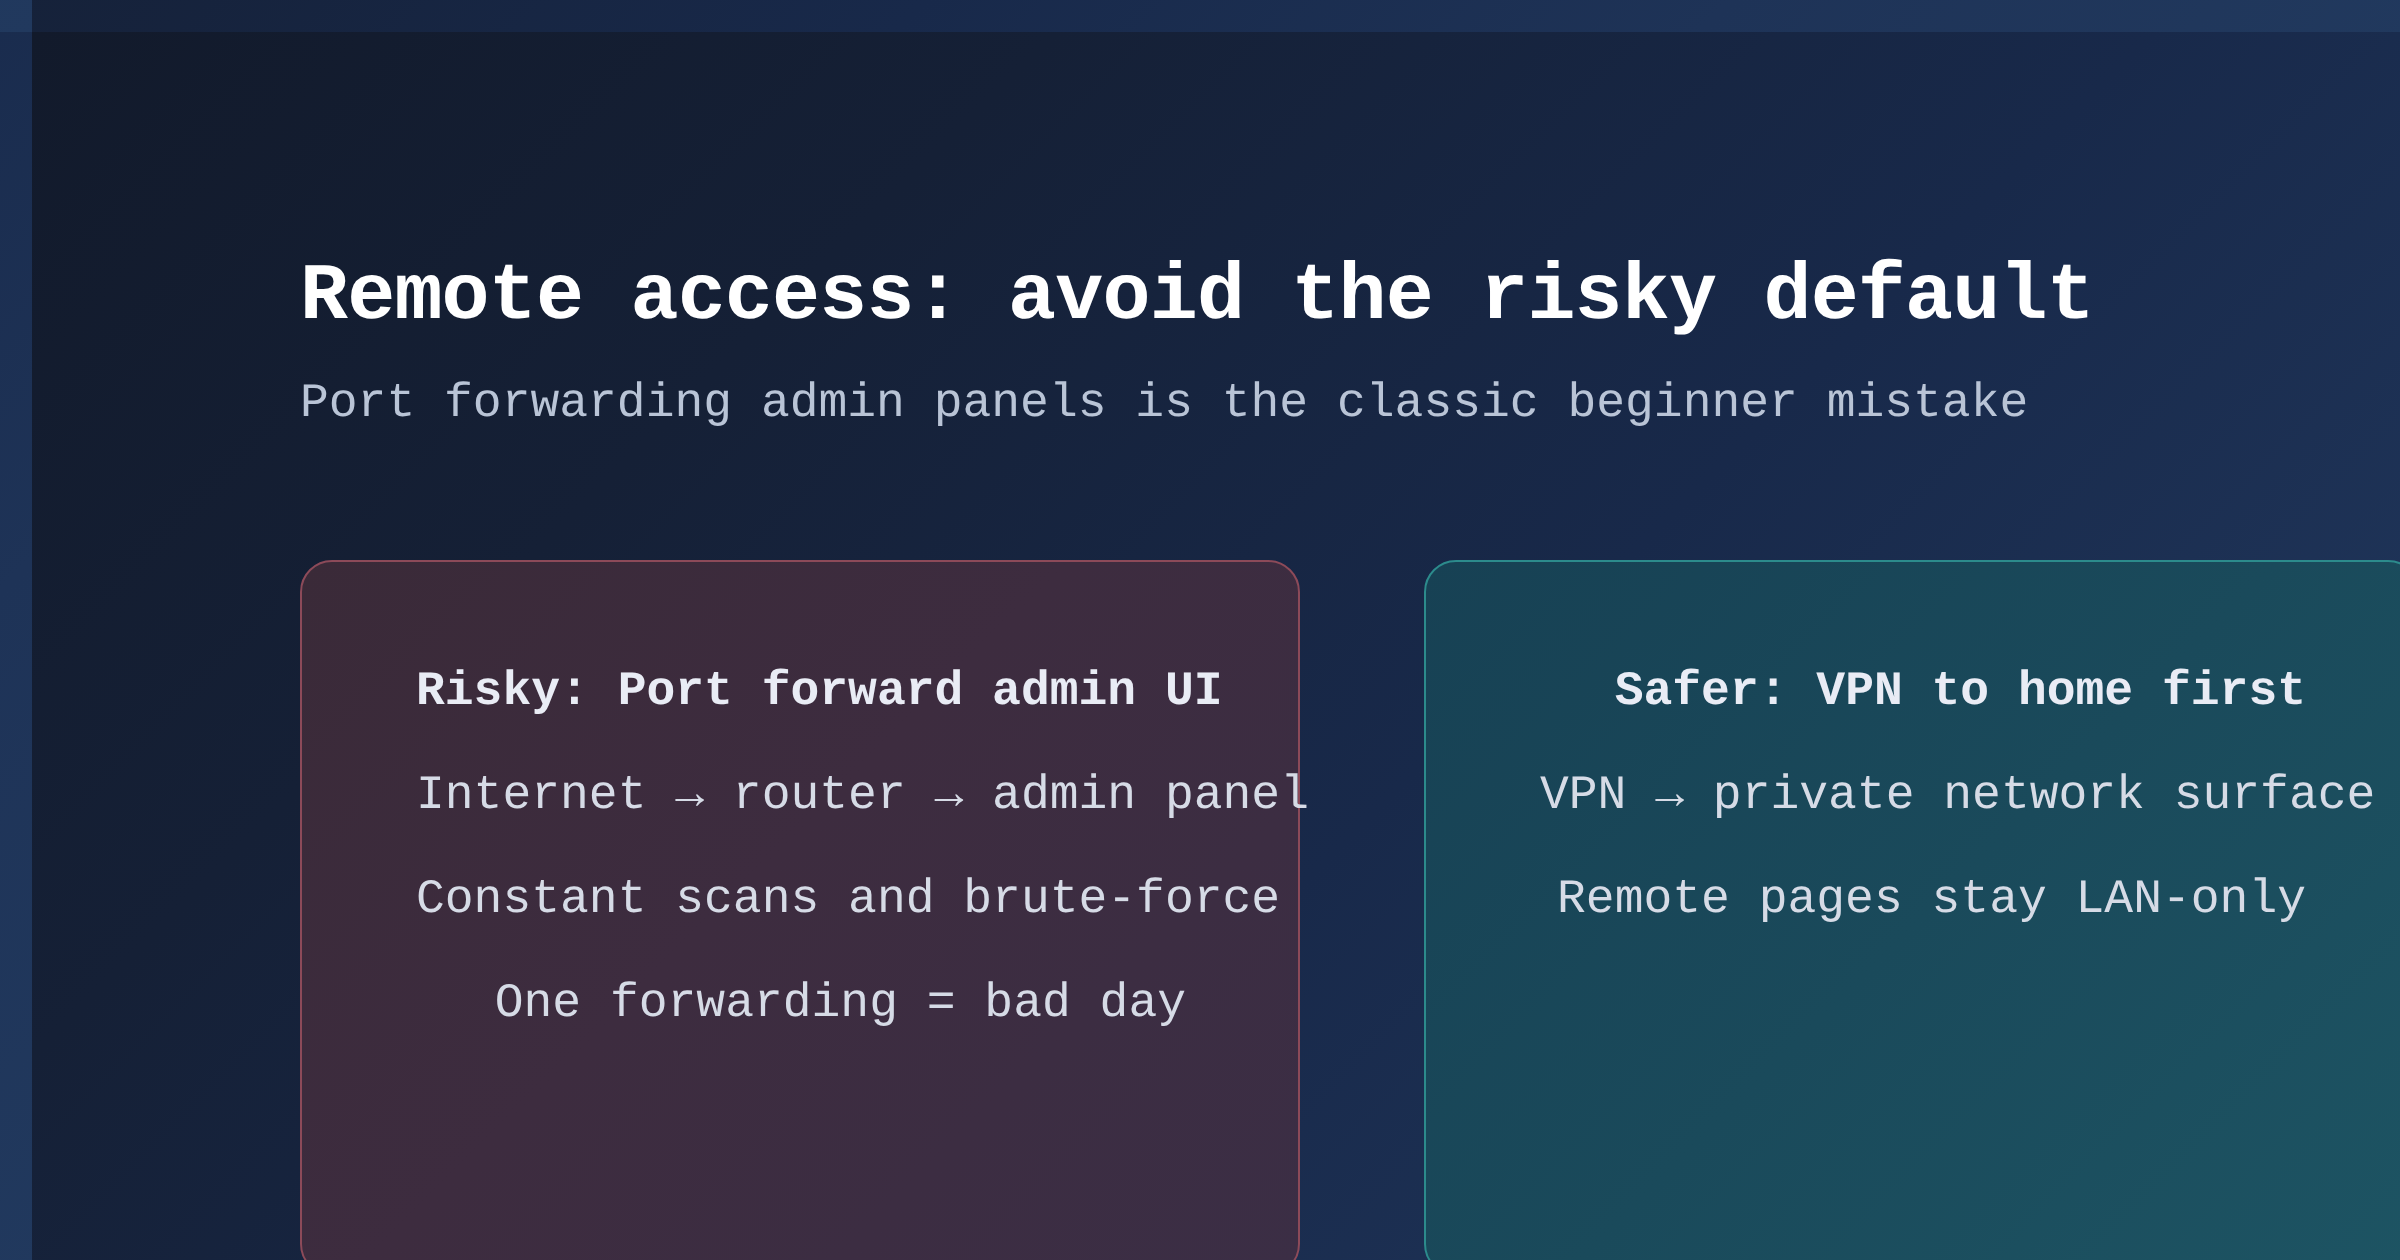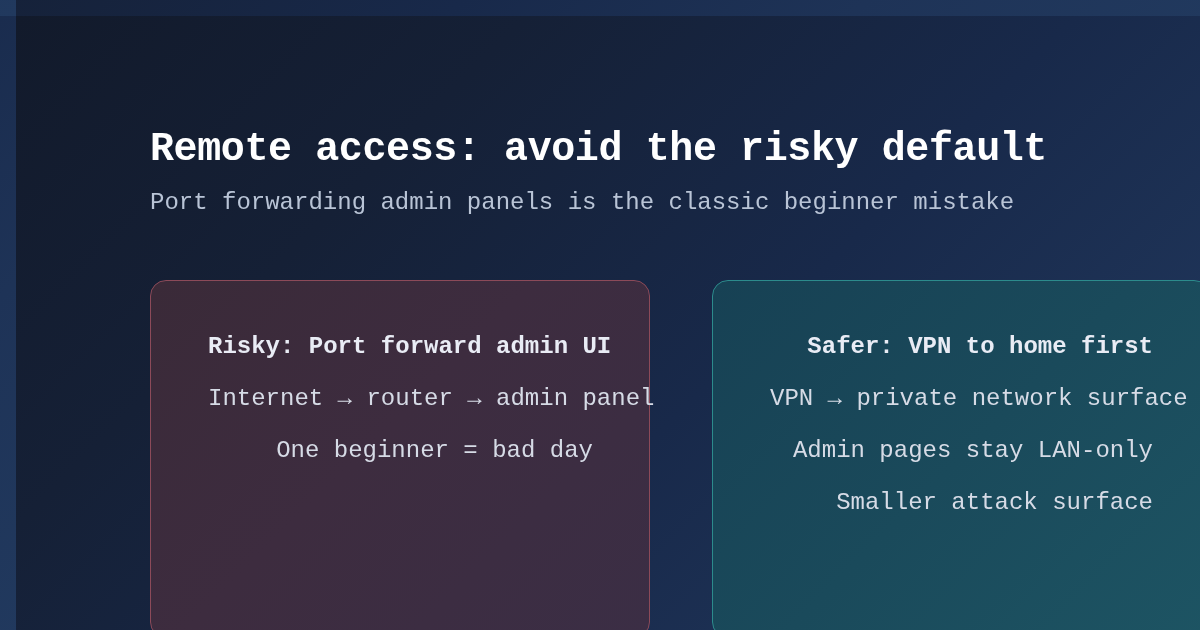--- a/index.html
+++ b/index.html
@@ -65,28 +65,28 @@
   <div class="header">
     <div class="title">Remote access: avoid the risky default</div>
     <div class="subtitle">Port forwarding admin panels is the classic beginner mistake</div>
   </div>
 
   <div class="cards">
 
     <div class="card risky">
       <div class="card-title">Risky: Port forward admin UI</div>
       <div class="card-line">Internet  →  router  →  admin panel</div>
-      <div class="card-line">One beginner = bad day</div>
+      <div class="card-line">Constant scans and brute-force</div>
+      <div class="card-line">One forwarding = bad day</div>
     </div>
 
     <div class="card safer">
       <div class="card-title">Safer: VPN to home first</div>
       <div class="card-line">VPN  →  private network surface</div>
-      <div class="card-line">Admin pages stay LAN-only</div>
-      <div class="card-line">Smaller attack surface</div>
+      <div class="card-line">Remote pages stay LAN-only</div>
     </div>
 
     <div class="connector-arrow">→</div>
     <div class="connector"></div>
 
   </div>
 
 </div>
 
 </body></html>

